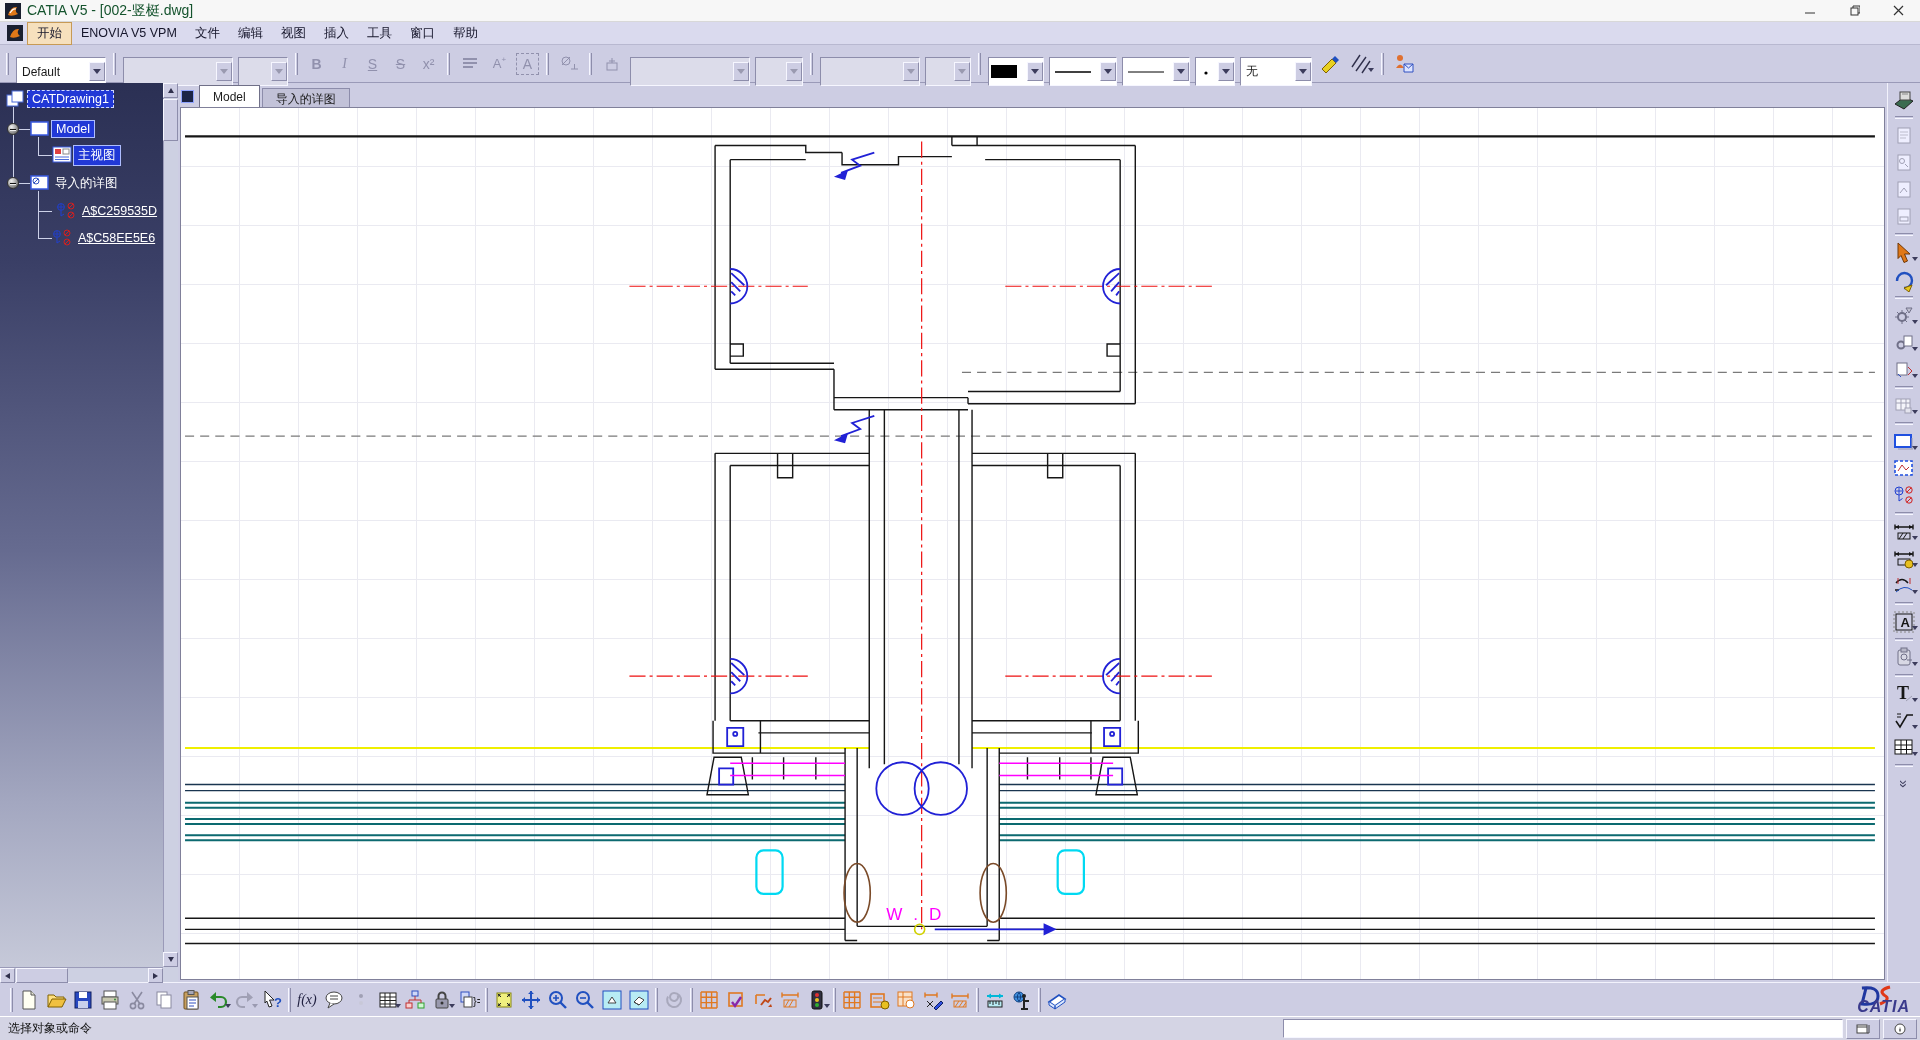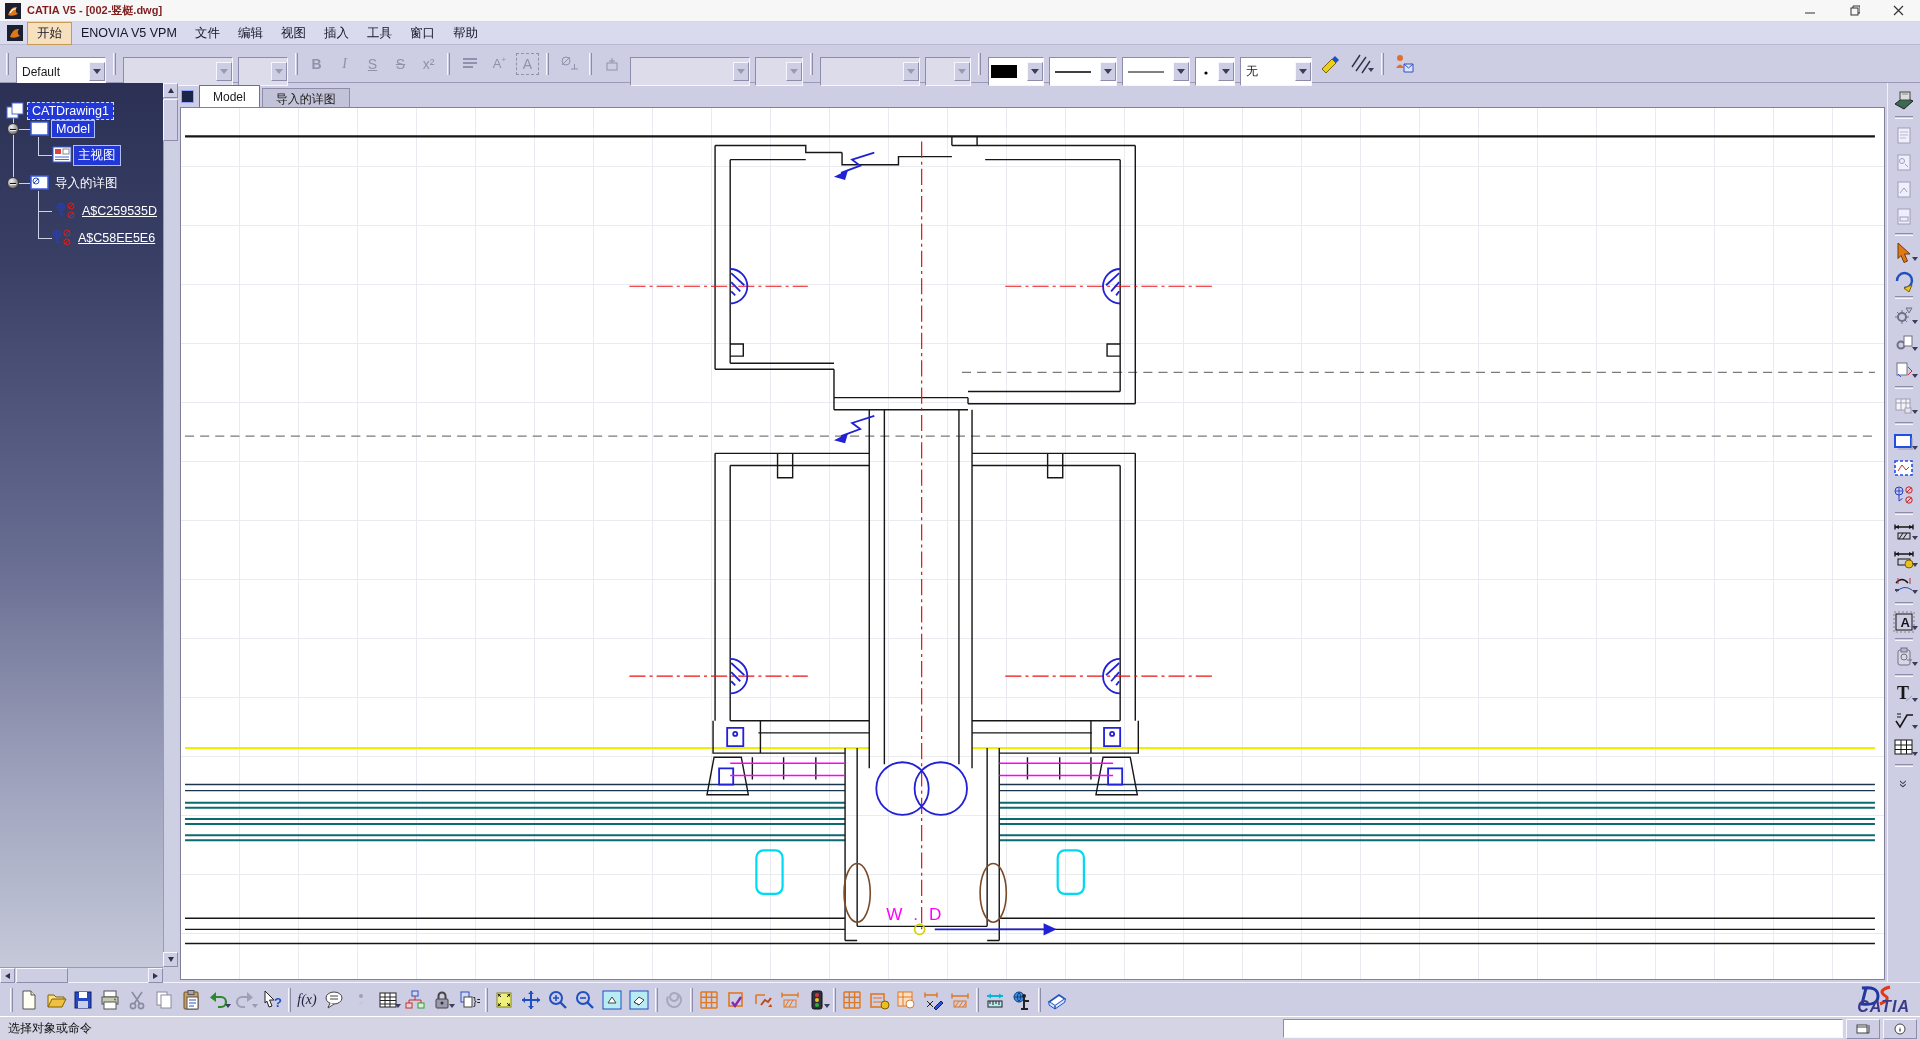--- a/index.html
+++ b/index.html
@@ -1,21 +1,21 @@
 <!DOCTYPE html>
 <html><head>
 <meta charset="utf-8">
 <style>
   * { box-sizing: border-box; margin:0; padding:0; }
   html,body { width:1920px; height:1040px; overflow:hidden; font-family:"Liberation Sans",sans-serif; }
   body { background:#cdcde3; font-size:12px; color:#1a1a1a; }
 
   
   .titlebar { height:22px; background:#f7f7f7; display:flex; align-items:center; padding-left:5px; border-bottom:1px solid #d8d8d8; }
-  .titlebar .apptitle { font-size:11px; margin-left:6px; color:#7f1d1d;font-weight:bold; }
+  .titlebar .apptitle { font-size:14px; margin-left:6px; color:#14532d; }
   .winbtns { margin-left:auto; display:flex; height:100%; }
   .winbtn { width:44px; height:100%; display:flex; align-items:center; justify-content:center; background:none; border:none; }
 
   
   .menubar { height:23px; background:#dadaee; display:flex; align-items:center; padding-left:3px; border-bottom:1px solid #b8b8d0; }
   .menuitem { padding:2px 9px; font-size:12.5px; color:#15152a; cursor:default; }
   .menuitem.start { background:#f6e0bd; border:1px solid #c79a55; }
 
   
   .toolbar { height:38px; background:#cdcde3; display:flex; align-items:center; padding:0 4px; gap:5px; border-bottom:1px solid #9a9ab8; }
@@ -280,21 +280,21 @@
   <div class="treepanel">
     <div class="conn" style="left:13px;top:24px;width:1px;height:82px"></div>
     <div class="conn" style="left:13px;top:46px;width:17px;height:1px"></div>
     <div class="conn" style="left:13px;top:100px;width:17px;height:1px"></div>
     <div class="conn" style="left:38px;top:54px;width:1px;height:18px"></div>
     <div class="conn" style="left:38px;top:72px;width:14px;height:1px"></div>
     <div class="conn" style="left:38px;top:108px;width:1px;height:47px"></div>
     <div class="conn" style="left:38px;top:128px;width:14px;height:1px"></div>
     <div class="conn" style="left:38px;top:155px;width:14px;height:1px"></div>
 
-    <div class="treerow" style="left:5px;top:18px">
+    <div class="treerow" style="left:5px;top:6px">
       <svg width="22" height="20">
           <rect x="2" y="6" width="11" height="11" fill="#fff" stroke="#4a6ad8"></rect>
           <rect x="7" y="2" width="11" height="11" fill="#fff" stroke="#4a6ad8"></rect>
         </svg>
       <span class="tlabel root">CATDrawing1</span>
     </div>
 
     <div class="ball" style="left:7px;top:40px"></div>
     <div class="treerow" style="left:30px;top:36px">
       <svg width="21" height="18">

